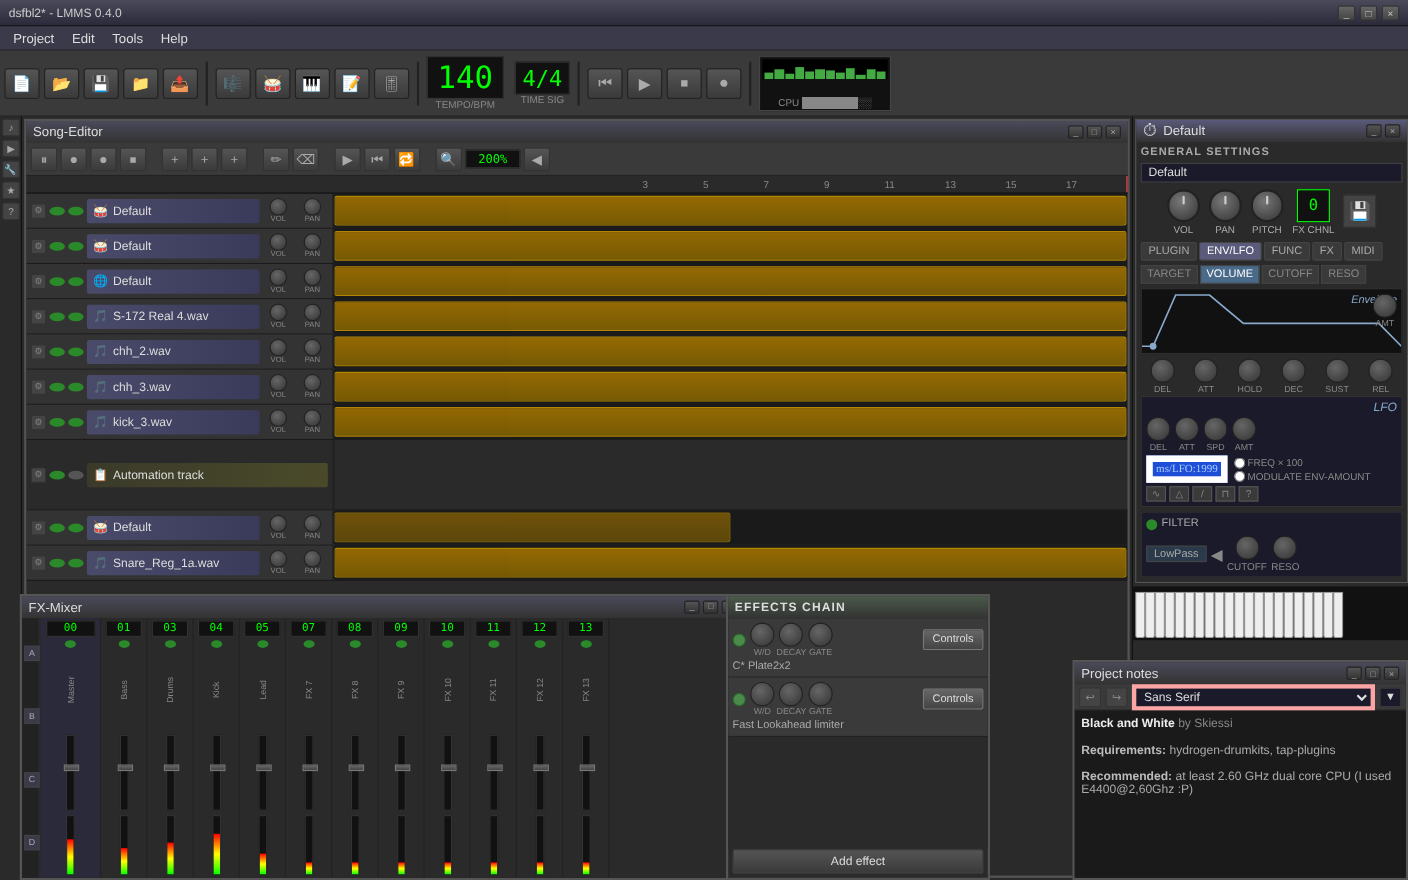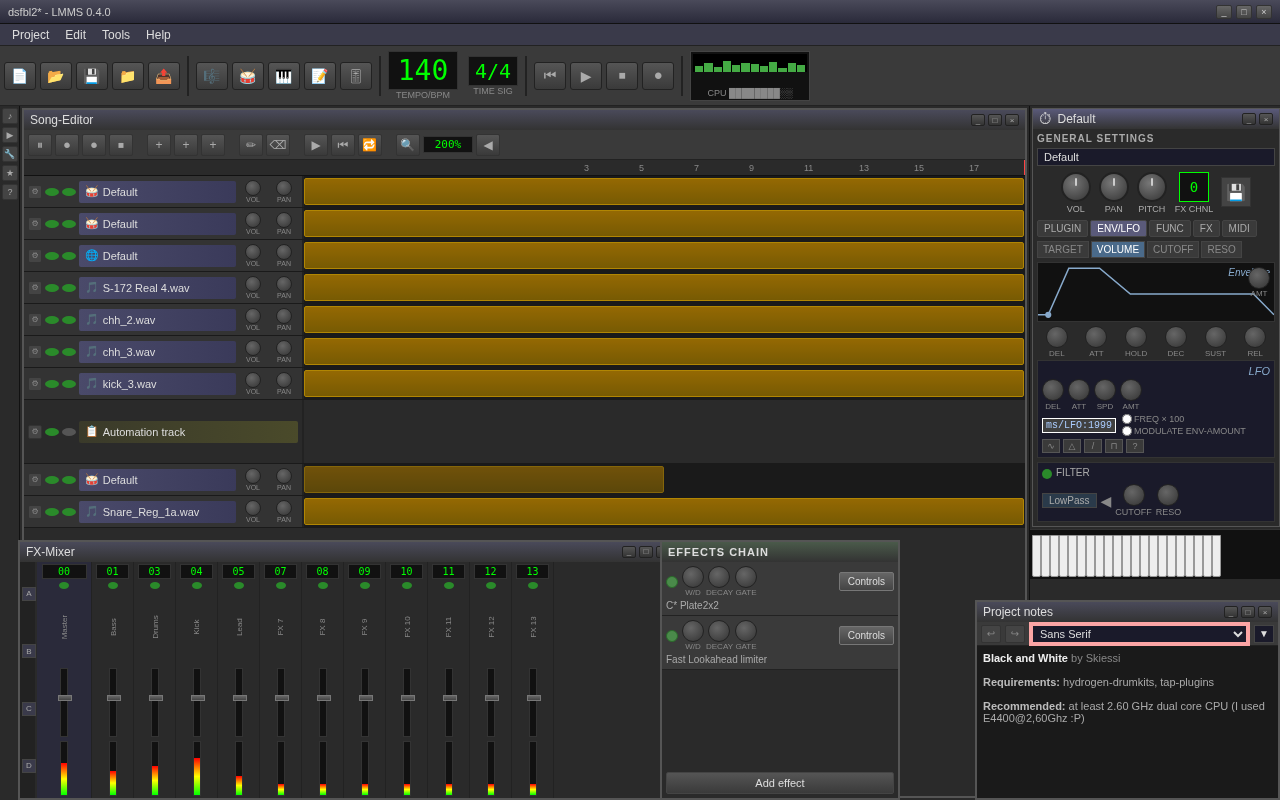--- a/index.html
+++ b/index.html
@@ -452,26 +452,26 @@
       font-style: italic;
       text-align: right;
       margin-bottom: 2px;
     }
     .lfo-controls {
       display: flex;
       align-items: center;
       gap: 4px;
     }
     .lfo-time-display {
-      background: #404040;
-      border: 1px solid #ffffff;
+      background: #1d4ed8;
+      border: 6px solid #ffffff;
       color: #aaccff;
       font-size: 10px;
       padding: 1px 3px;
-      font-family: Liberation Mono, monospace;
+      font-family: Liberation Serif, serif;
     }
 
     .filter-section {
       background: #1a1a2a;
       border: 1px solid #333;
       padding: 4px;
     }
     .filter-label { font-size: 10px; color: #aaa; margin-bottom: 3px; }
     .filter-controls { display: flex; align-items: center; gap: 4px; }
     .filter-type-btn {

